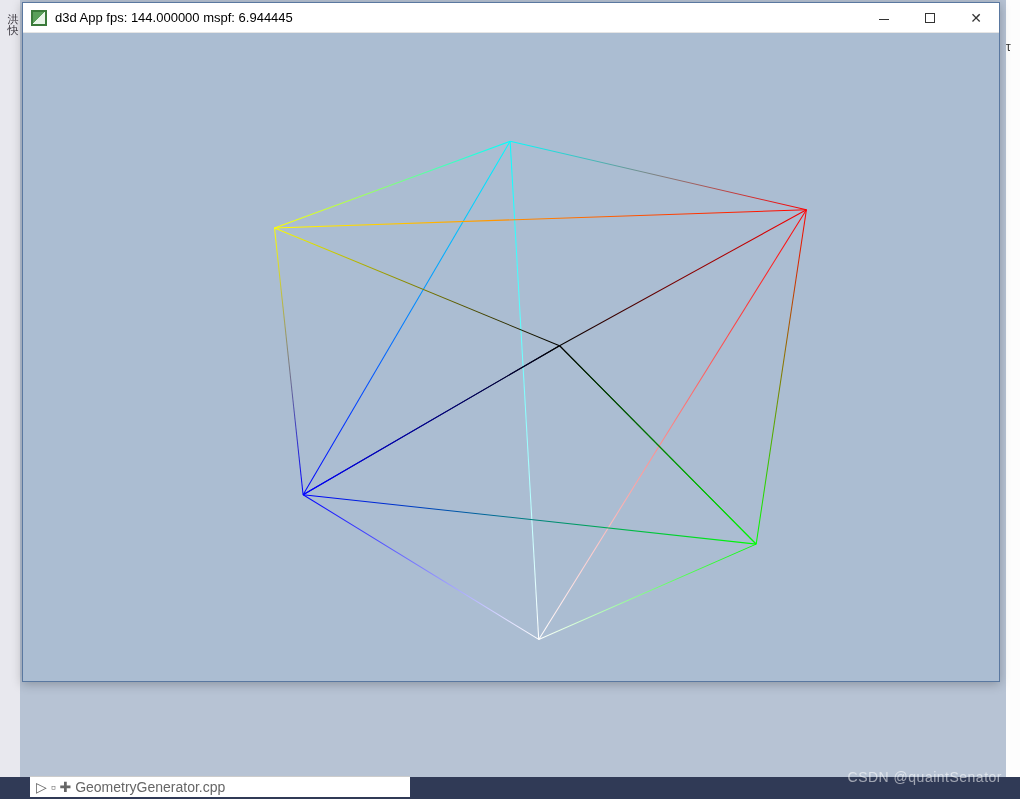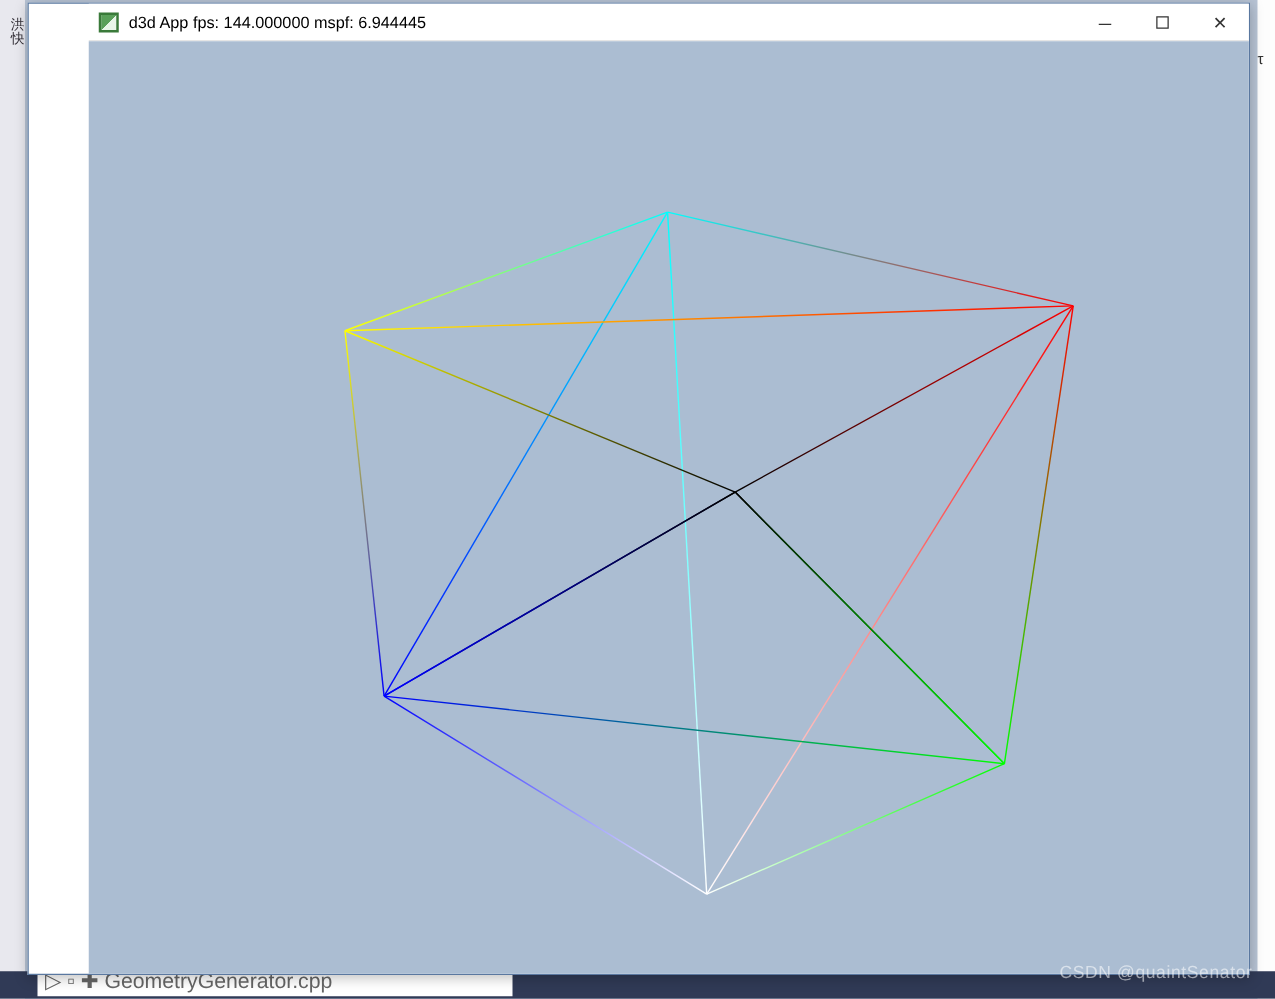--- a/index.html
+++ b/index.html
@@ -29,31 +29,31 @@
     .bg-strip-right span { display:block; font-size:12px; margin-top: 40px; }
     .bg-bottom {
       position: absolute;
       left: 0; right: 0; bottom: 0; height: 22px;
       background: #303a56;
       color: #d9d9d9;
       display: flex; align-items: center;
     }
     .bg-bottom .pane {
       position:absolute; left:30px; bottom:2px; width:380px;
-      background:#fff; color:#666; padding:2px 6px; font-size:17px;
+      background:#fff; color:#666; padding:2px 6px; font-size:14px;
       border-top:1px solid #ccc;
     }
     .app-window {
       position: absolute;
       left: 22px; top: 2px;
-      width: 978px; height: 778px;
+      width: 978px; height: 680px;
       background: #fff;
       border: 1px solid #5a78a0;
       box-shadow: 0 2px 10px rgba(0,0,0,0.25);
-      display: flex; flex-direction: column; padding-left: 48px;
+      display: flex; flex-direction: column;
     }
     .titlebar {
       height: 30px;
       background: #ffffff;
       display: flex; align-items: center;
       padding-left: 8px;
       color: #000;
       font-size: 13px;
       border-bottom: 1px solid #e5e5e5;
     }

